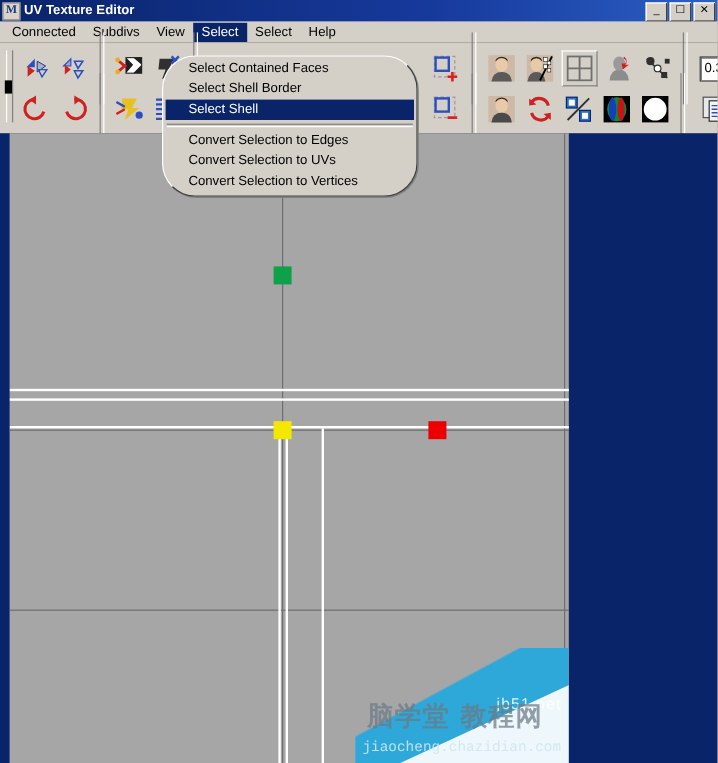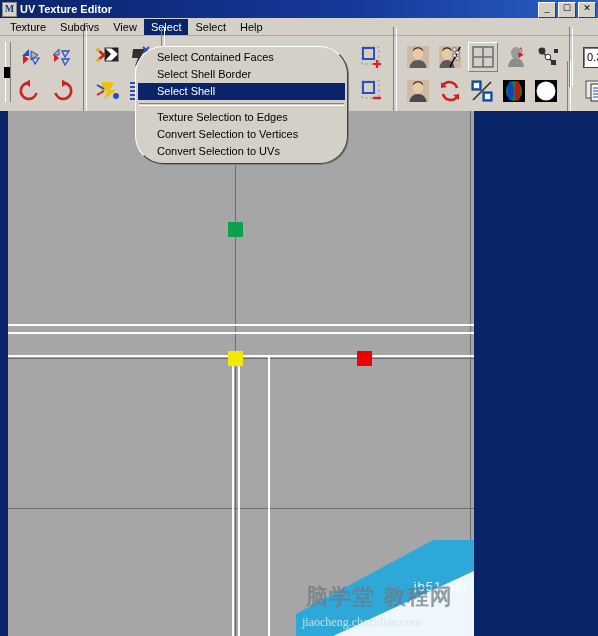--- a/index.html
+++ b/index.html
@@ -129,21 +129,21 @@
     white-space:nowrap;
   }
   .wm-jb{
     position:absolute;right:6px;bottom:42px;
     font-size:13px;color:#ffffff;opacity:0.85;letter-spacing:1px;
     font-family:"Liberation Sans",sans-serif;
   }
   .wm-url{
     position:absolute;left:6px;bottom:6px;
     font-size:12px;color:#cfe6f2;opacity:0.9;
-    font-family:Liberation Serif, serif;
+    font-family:Liberation Mono, monospace;
   }
 
   
   .dropdown{
     position:absolute;left:135px;top:46px;width:211px;
     background:#d4d0c8;
     border-top:1px solid #ffffff;border-left:1px solid #ffffff;
     border-right:1px solid #404040;border-bottom:1px solid #404040;
     box-shadow:1px 1px 0 #808080;
     z-index:50;padding:2px 0 3px 0;border-radius:28px;
@@ -173,21 +173,21 @@
       <div class="tbtn">
           <span>☐</span>
         </div>
       <div class="tbtn">
           <span>✕</span>
         </div>
     </div>
   </div>
 
   <div class="menubar">
-    <div class="menu-item">Texture</div>
+    <div class="menu-item">Connected</div>
     <div class="menu-item">Subdivs</div>
     <div class="menu-item">View</div>
     <div class="menu-item active">Select</div>
     <div class="menu-item">Select</div>
     <div class="menu-item">Help</div>
   </div>
 
   <div class="toolbar">
 
     <div class="grip" style="position:absolute;left:5px;top:6px;height:60px;margin:0;"></div>
@@ -436,18 +436,18 @@
     </div>
   </div>
 
   <div class="dropdown">
     <div class="dd-item">Select Contained Faces</div>
     <div class="dd-item">Select Shell Border</div>
     <div class="dd-item sel">Select Shell</div>
 
     <div class="dd-sep"></div>
 
-    <div class="dd-item">Texture Selection to Edges</div>
+    <div class="dd-item">Convert Selection to Edges</div>
+    <div class="dd-item">Convert Selection to UVs</div>
     <div class="dd-item">Convert Selection to Vertices</div>
-    <div class="dd-item">Convert Selection to UVs</div>
   </div>
 
 </div>
 
 </body></html>

